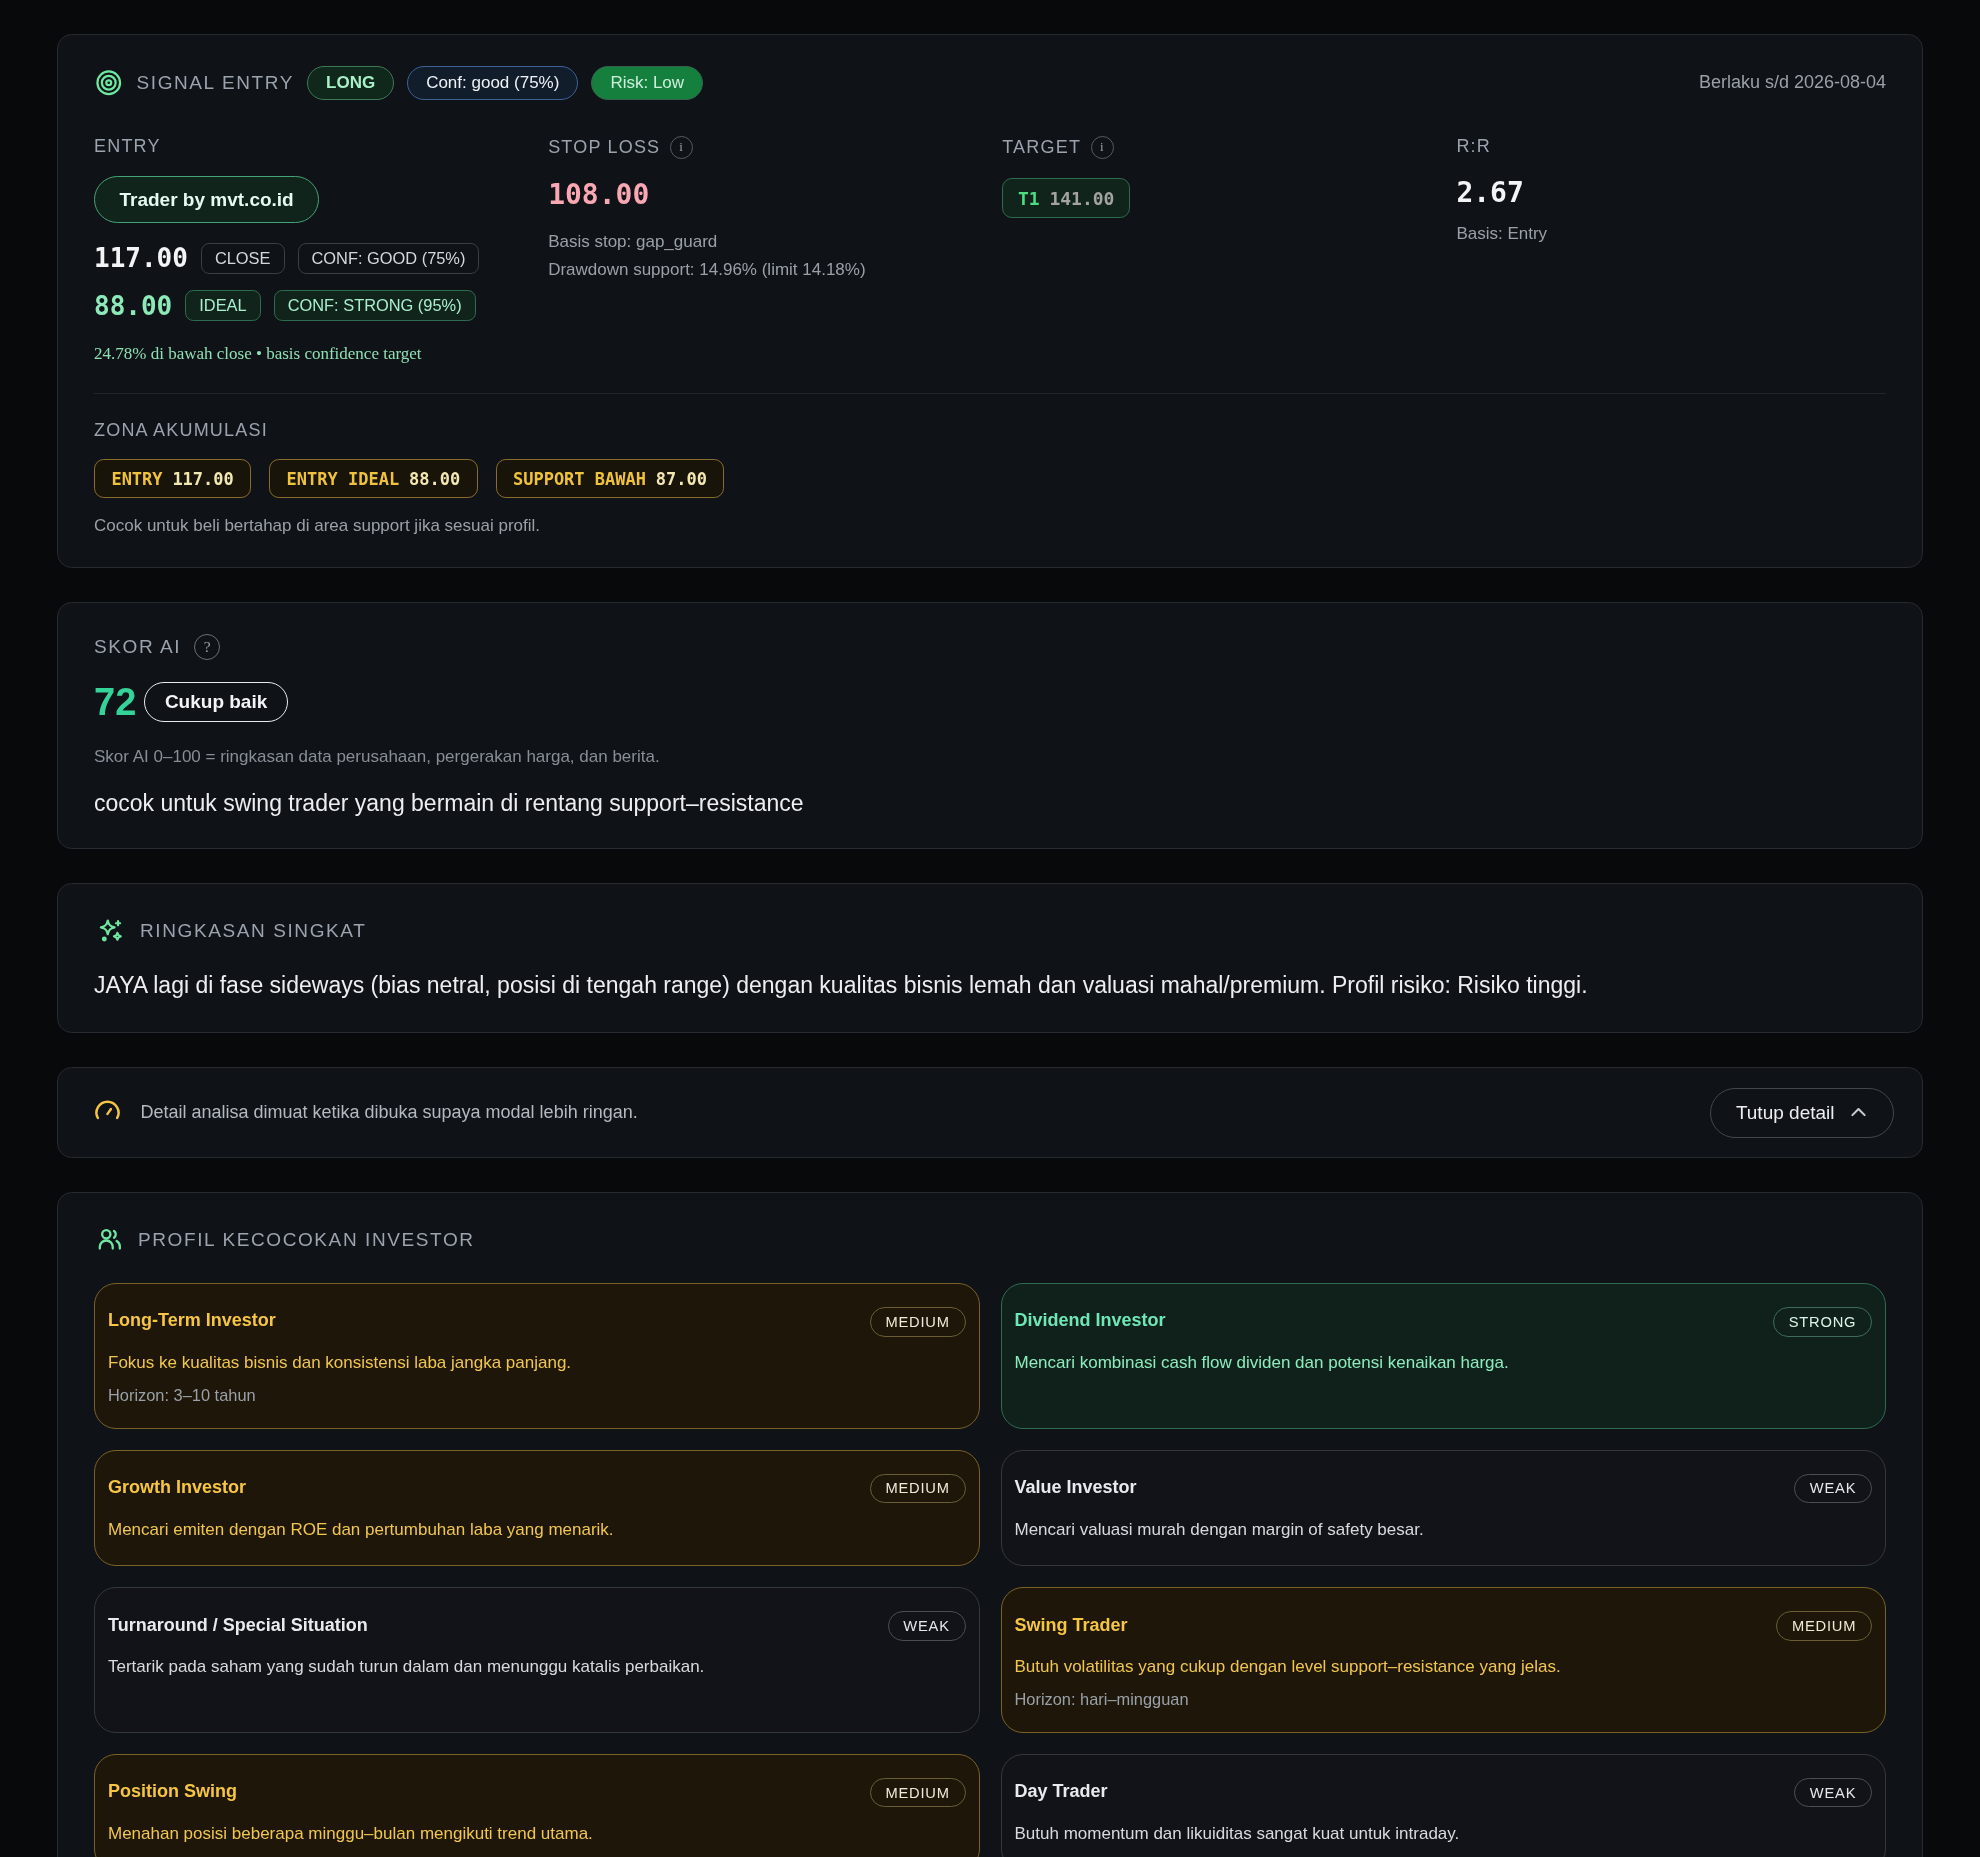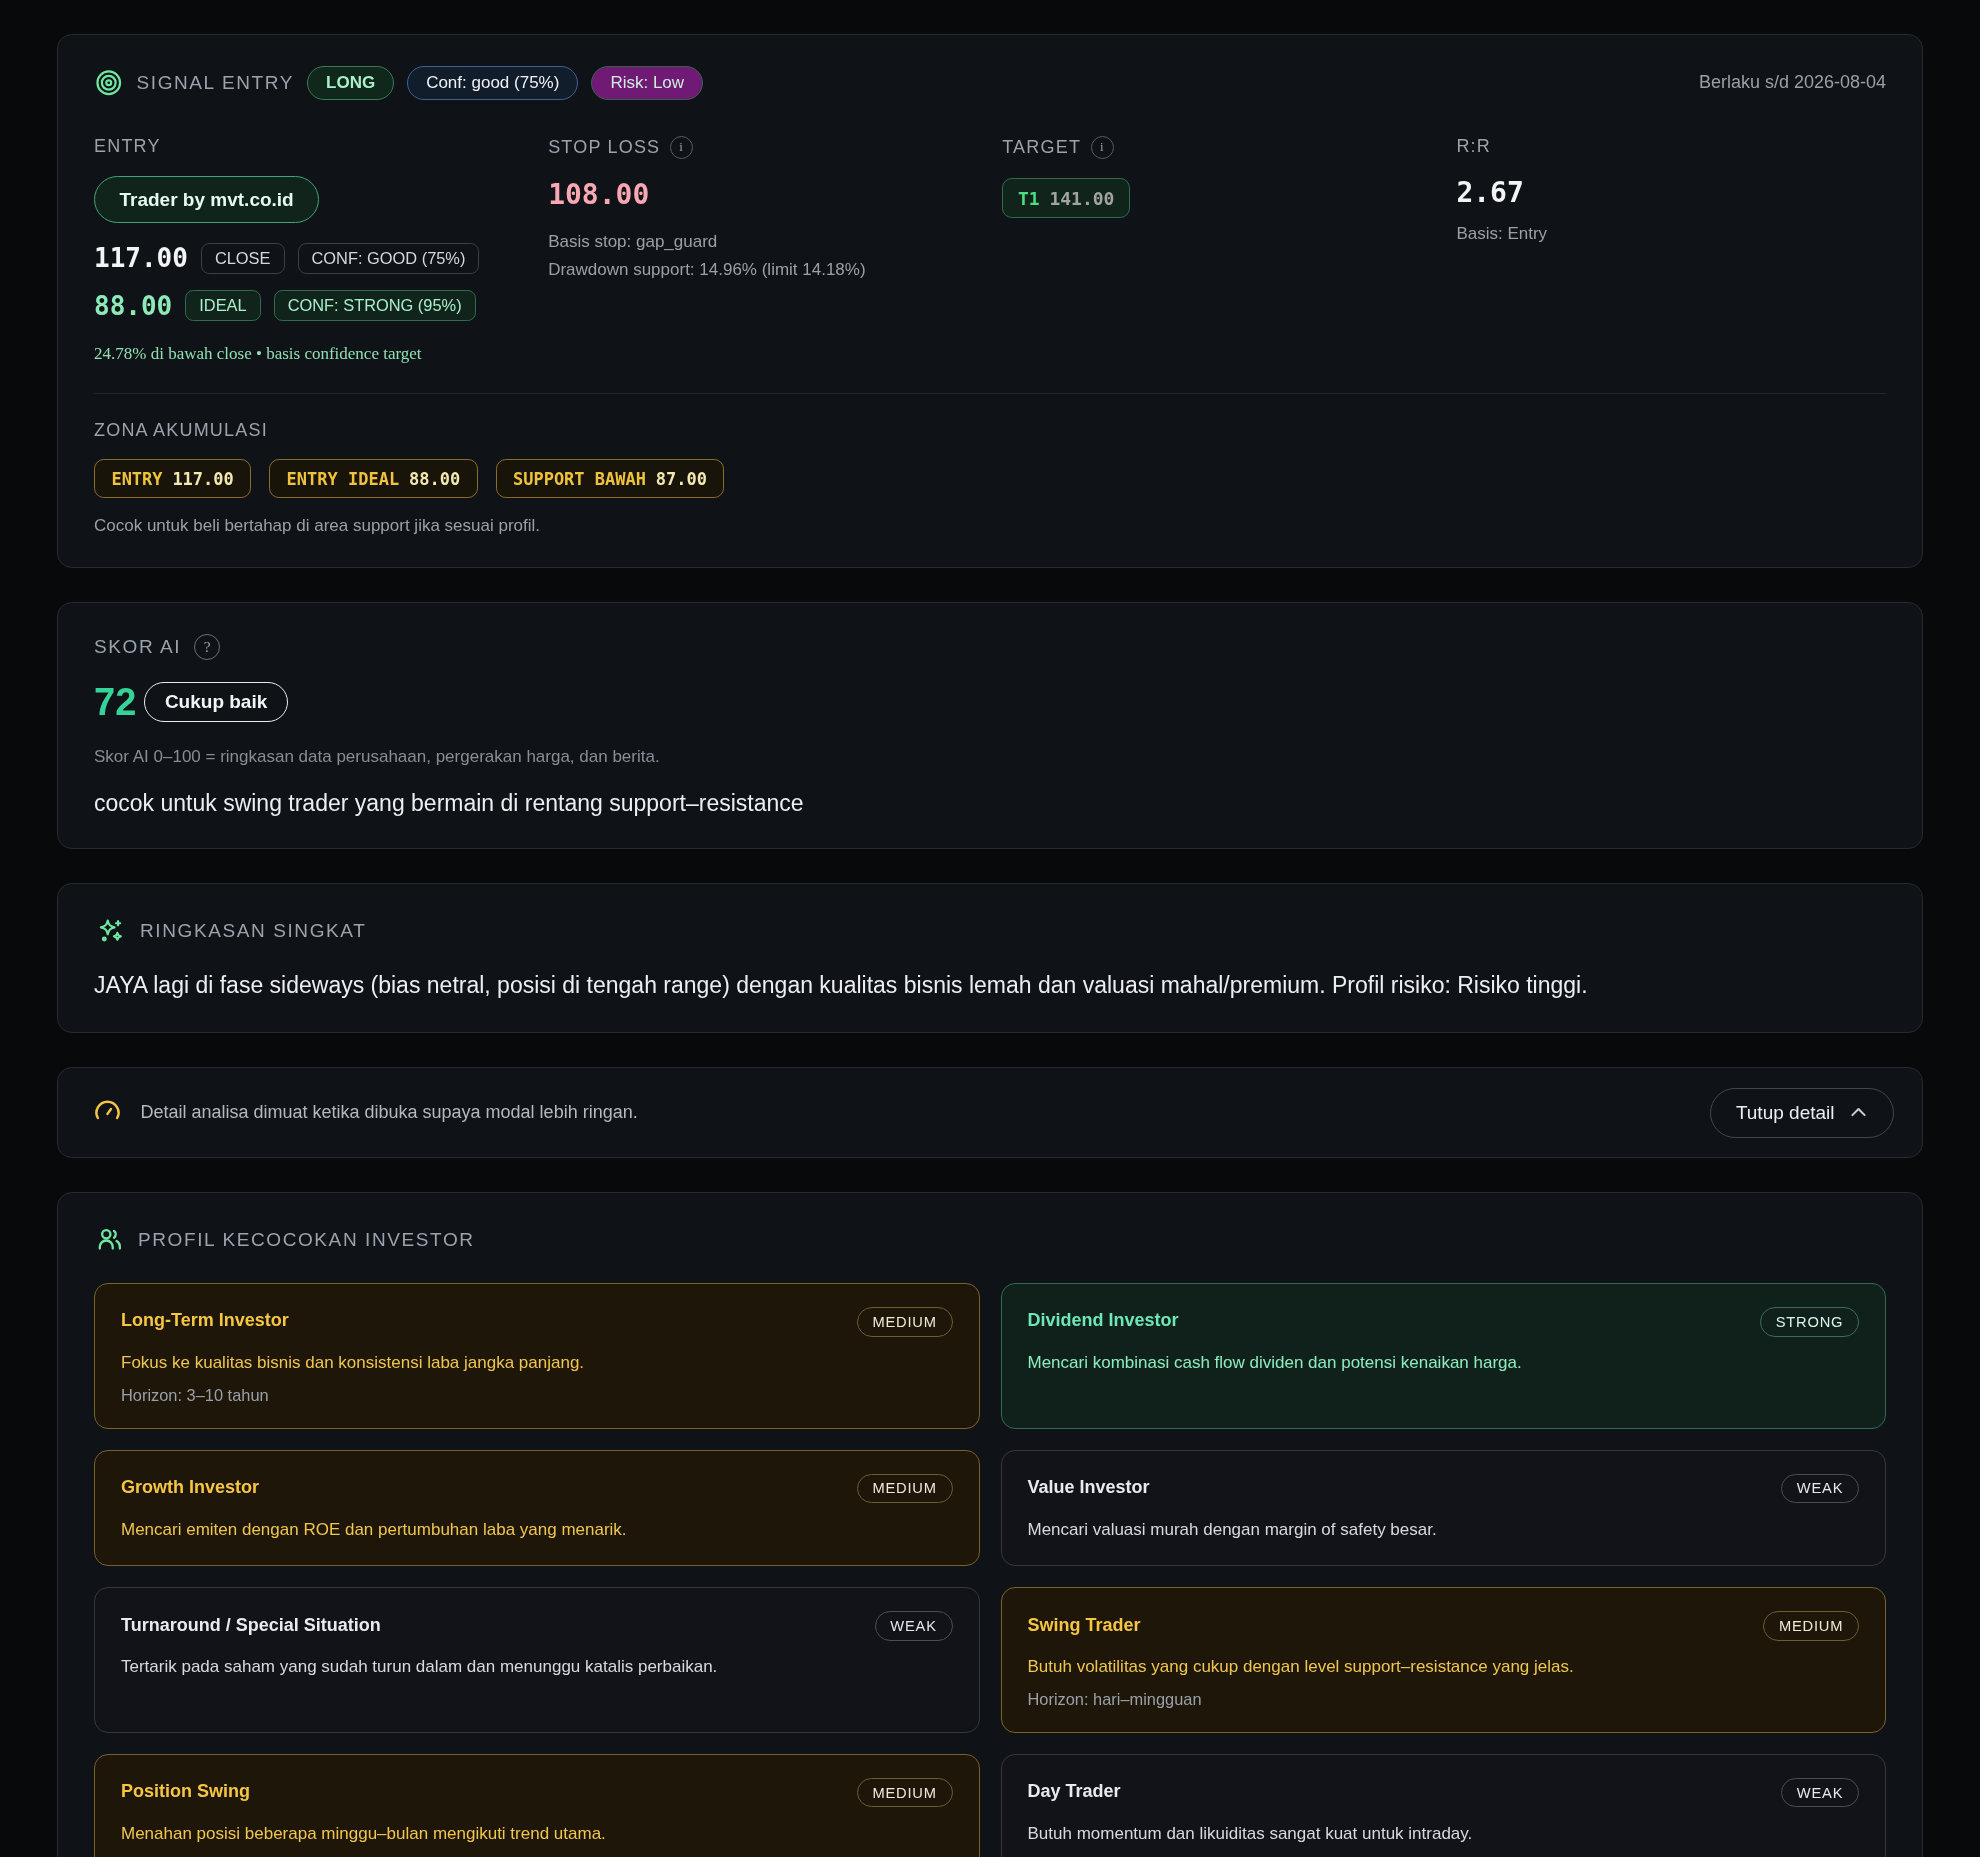--- a/index.html
+++ b/index.html
@@ -29,21 +29,21 @@
   .icon { display: inline-flex; align-items: center; justify-content: center; }
 
   .badge {
     display: inline-flex; align-items: center;
     border-radius: 818px; padding: 7.4px 18px;
     font-size: 17px; font-weight: 700; line-height: 1;
     border: 1.2px solid transparent; white-space: nowrap;
   }
   .badge-long   { color: #a9f0c8; background: #10271b; border-color: #3c7a57; }
   .badge-conf   { color: #eef2f6; background: #121d2c; border-color: #3c6296; font-weight: 400; }
-  .badge-risk   { color: #cdeedd; background: #701a75; border-color: #36634c; font-weight: 400; }
+  .badge-risk   { color: #cdeedd; background: #15803d; border-color: #36634c; font-weight: 400; }
 
   .validity { margin-left: auto; color: #9aa0a8; font-size: 18px; }
 
   
   .sig-grid { display: grid; grid-template-columns: 1fr 1fr 1fr 1fr; margin-top: 36px; column-gap: 24.5px; }
   .col-label { font-size: 18px; letter-spacing: 1.2px; color: #9ba3ae; margin-bottom: 19.6px; display: flex; align-items: center; gap: 9.8px; }
   .info-circle {
     width: 23px; height: 23px; border-radius: 50%;
     border: 1.2px solid #565c64; color: #9aa0a8;
     font-size: 13px; display: inline-flex; align-items: center; justify-content: center;
@@ -114,21 +114,21 @@
     margin-left: auto;
     display: inline-flex; align-items: center; gap: 13px;
     border: 1.2px solid #43474d; border-radius: 818px;
     background: transparent; color: #eceef1;
     font-size: 19px; padding: 13px 24.5px; cursor: pointer;
     font-family: "Liberation Sans", sans-serif;
   }
 
   
   .profil-grid { display: grid; grid-template-columns: 1fr 1fr; gap: 21px; margin-top: 28px; }
-  .pcard { border-radius: 14px; border: 0.8px solid #34383e; background: #111318; padding: 23px 26px; }
+  .pcard { border-radius: 22px; border: 0.8px solid #34383e; background: #111318; padding: 23px 13px; }
   .pcard-head { display: flex; align-items: flex-start; justify-content: space-between; gap: 16.4px; margin-bottom: 14.7px; }
   .pcard-title { font-size: 18px; font-weight: 700; color: #e8eaed; padding-top: 3.3px; }
   .pcard-desc { font-size: 17px; color: #d7dadd; line-height: 1.45; }
   .pcard-horizon { font-size: 16.4px; color: #9aa0a8; margin-top: 9.8px; }
   .strength-badge {
     border: 1.2px solid #4a4e54; border-radius: 818px;
     padding: 5.7px 14.7px; font-size: 14.7px; letter-spacing: 0.8px;
     color: #e5e7ea; white-space: nowrap; flex-shrink: 0;
   }
   .tone-medium { background: #1d1609; border-color: #7a6226; }

